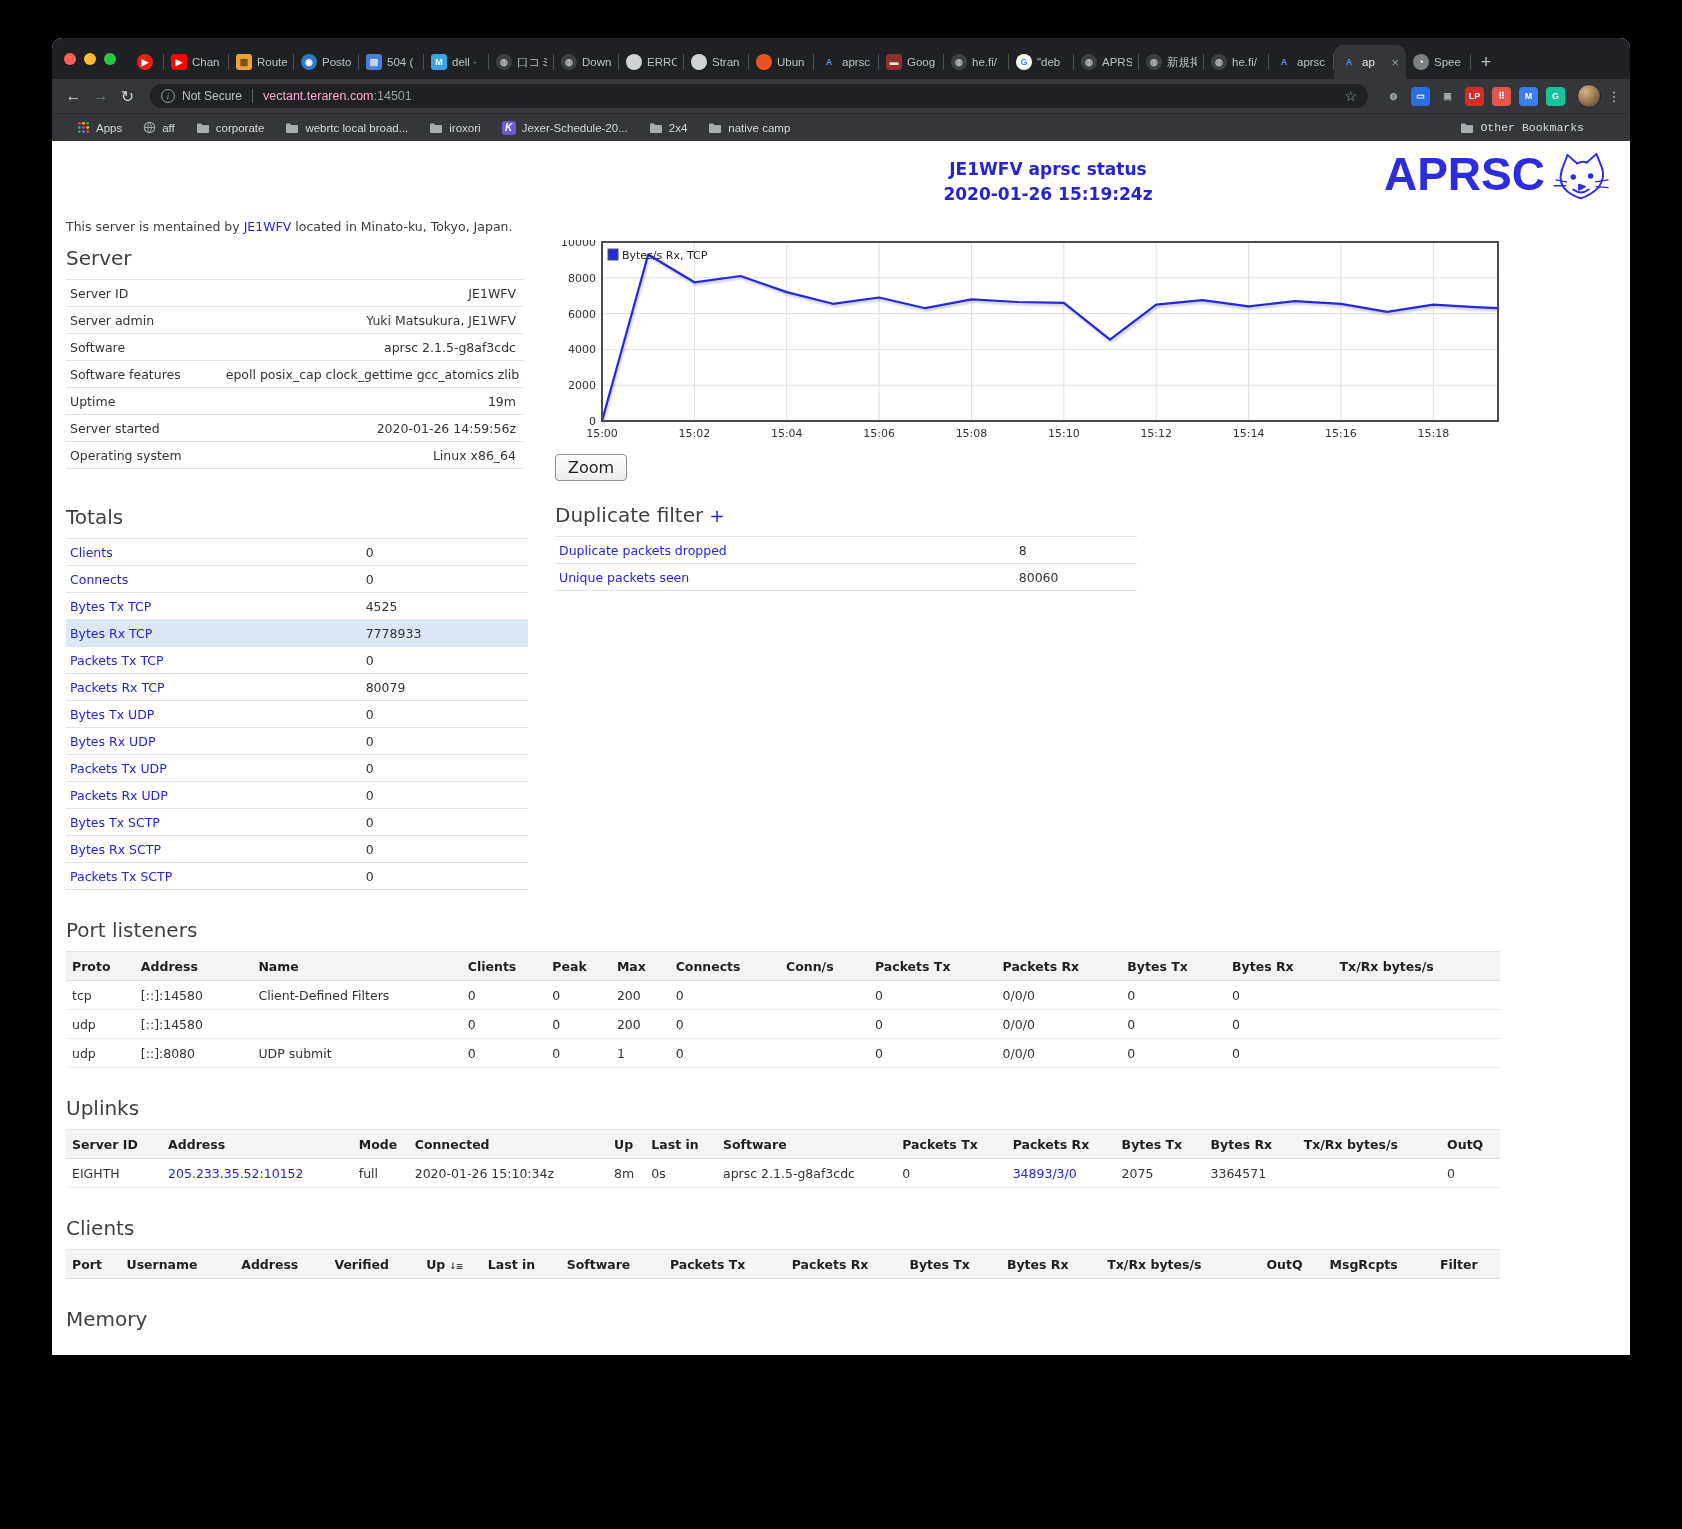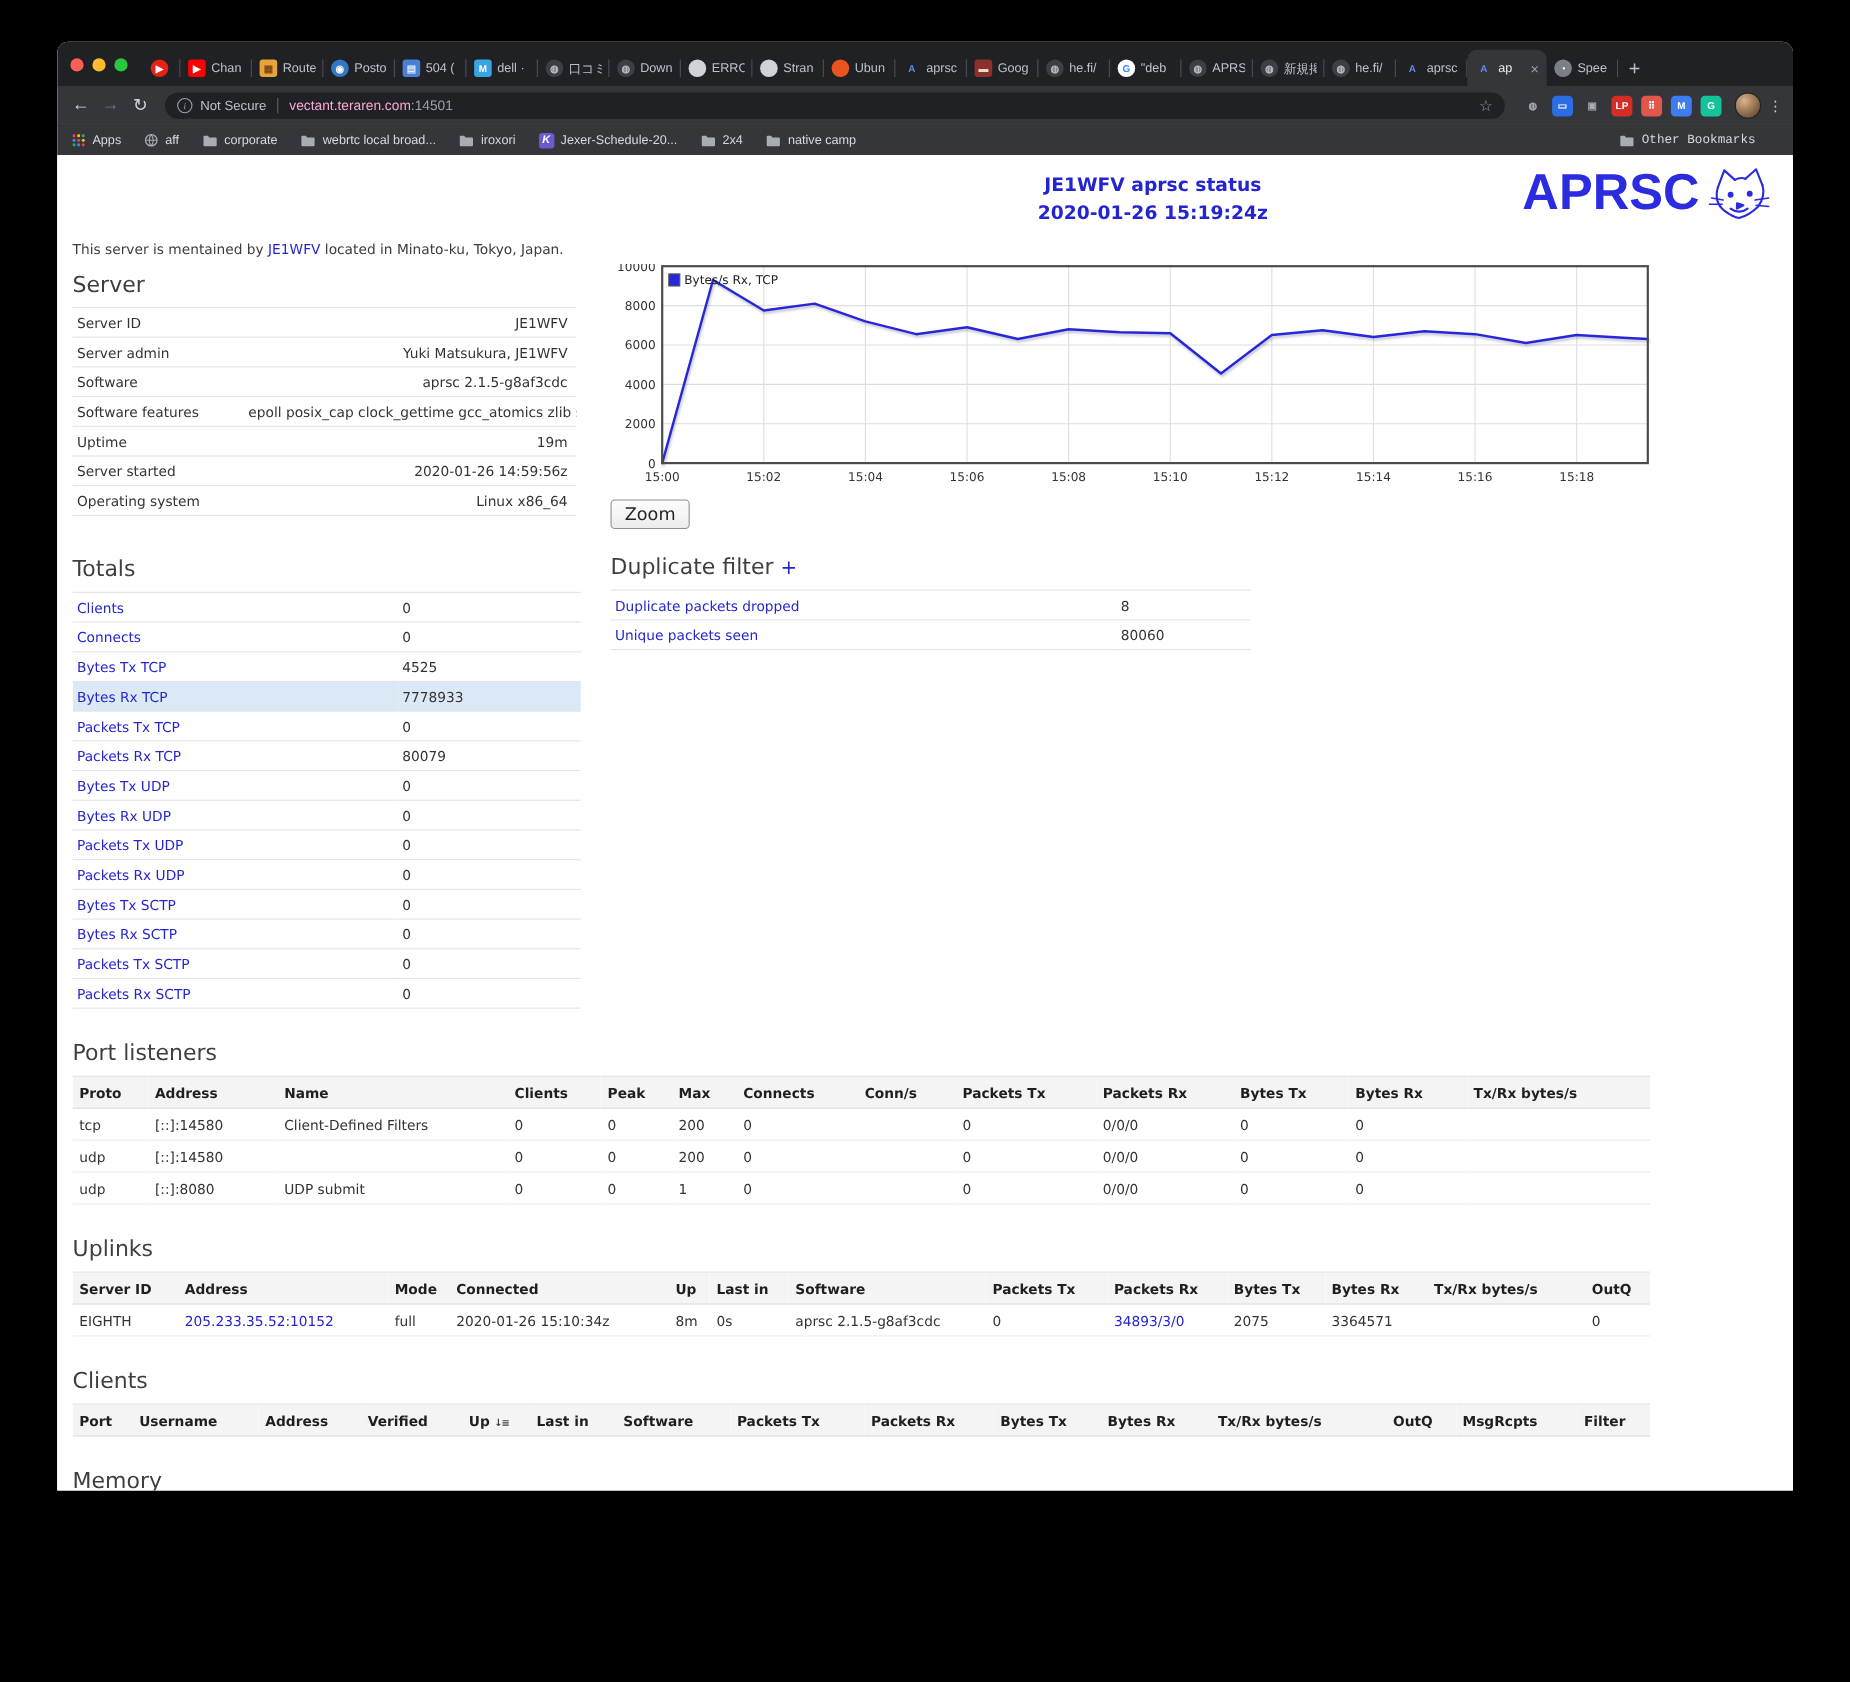--- a/index.html
+++ b/index.html
@@ -29,21 +29,21 @@
   .info-i{border:1.3px solid #9aa0a6;border-radius:50%;width:12px;height:12px;font-size:8.5px;display:flex;align-items:center;justify-content:center;margin-right:7px;color:#9aa0a6;font-style:italic;font-family:"Liberation Serif",serif;}
   .odiv{width:1px;height:14px;background:#5f6368;margin:0 10px;}
   .host{color:#f9a8d4;font-size:12.5px;}
   .portseg{color:#9aa0a6;font-size:12.5px;}
   .star{margin-left:auto;color:#9aa0a6;font-size:14px;}
   .exts{display:flex;gap:8px;align-items:center;margin:0 7px;}
   .ext{width:19px;height:19px;border-radius:4px;display:flex;align-items:center;justify-content:center;font-size:9px;font-weight:bold;}
   .avatar{width:22px;height:22px;border-radius:50%;background:radial-gradient(circle at 35% 30%,#d8b48e 0%,#9c7a55 45%,#4f3b2a 100%);margin:0 5px;border:1px solid #222;}
   .kebab{color:#d0d3d8;width:16px;text-align:center;font-size:13px;}
 
-  .bookmarks{height:27px;background:#35363a;display:flex;align-items:center;padding:0 13px;color:#d5d8dc;font-size:11.5px;border-top:1px solid #2c2d30;}
+  .bookmarks{height:27px;background:#35363a;display:flex;align-items:center;padding:0 25px;color:#d5d8dc;font-size:11.5px;border-top:1px solid #2c2d30;}
   .bm{display:flex;align-items:center;gap:6px;margin-right:21px;white-space:nowrap;}
   .bm svg{display:block;}
   .bspacer{flex:1;}
   .kicon{width:14px;height:14px;border-radius:3px;background:#6a5acd;color:#fff;font-size:10px;font-weight:bold;display:flex;align-items:center;justify-content:center;font-style:italic;}
 
   
   .pagearea{background:#fff;height:1215px;overflow:hidden;font-family:"DejaVu Sans",sans-serif;color:#3c3c3c;position:relative;padding:10px 14px 0;box-sizing:border-box;}
   .pghead{position:relative;height:62px;}
   .pgtitle{position:absolute;left:982px;top:6px;transform:translateX(-50%);text-align:center;font-weight:600;font-size:17px;color:var(--accent);line-height:1.45;white-space:nowrap;}
   .logo{position:absolute;right:6px;top:0;display:flex;align-items:flex-start;gap:7px;}
@@ -402,24 +402,20 @@
               <tr>
                 <td><span class="lnk">Bytes Tx SCTP</span></td>
                 <td>0</td>
               </tr>
               <tr>
                 <td><span class="lnk">Bytes Rx SCTP</span></td>
                 <td>0</td>
               </tr>
               <tr>
                 <td><span class="lnk">Packets Tx SCTP</span></td>
-                <td>0</td>
-              </tr>
-              <tr>
-                <td><span class="lnk">Packets Rx SCTP</span></td>
                 <td>0</td>
               </tr>
             </tbody>
           </table>
       </div>
 
       <div class="rightcol">
         <div class="chartwrap">
           <svg width="947" height="205">
               <line x1="47" y1="145.2" x2="943" y2="145.2" stroke="#dedede" stroke-width="1"></line>

